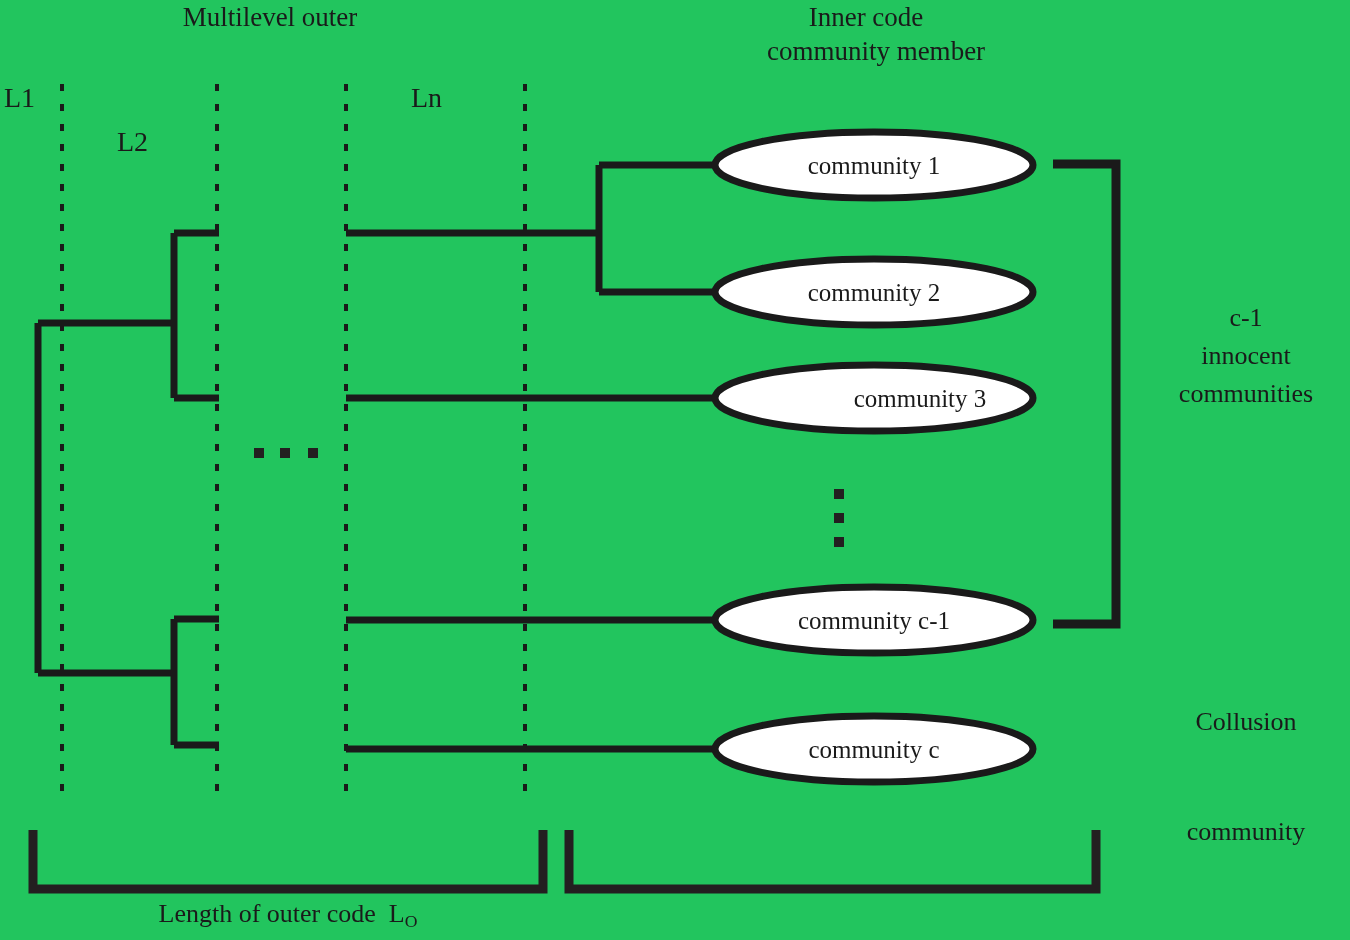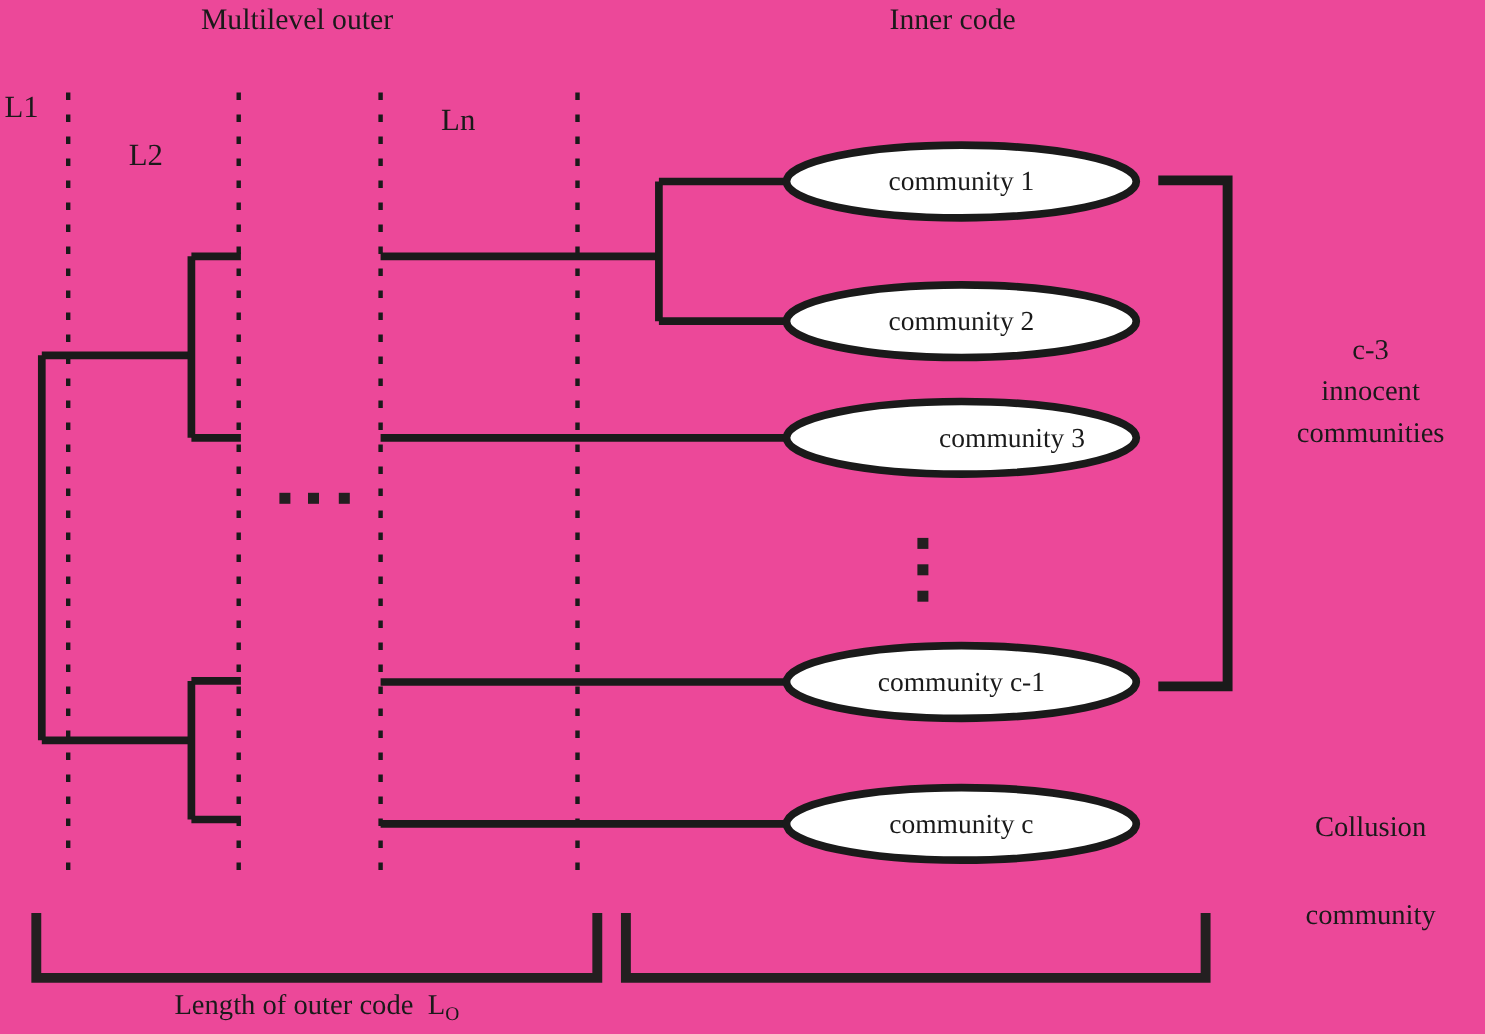--- a/index.html
+++ b/index.html
@@ -4,21 +4,21 @@
 <style>
   html, body {
     margin: 0;
     padding: 0;
     background: #ffffff;
   }
   #canvas {
     position: relative;
     width: 1350px;
     height: 940px;
-    background: #ec4899;
+    background: #22c55e;
     font-family: "Liberation Serif", "DejaVu Serif", serif;
     color: #1a1a1a;
     overflow: hidden;
   }
   svg.layer {
     position: absolute;
     left: 0;
     top: 0;
     width: 1350px;
     height: 940px;
@@ -120,34 +120,35 @@
     <g fill="none" stroke="#231f20" stroke-width="9" stroke-linecap="butt" stroke-linejoin="miter">
       <path d="M 33 830 L 33 889 L 543 889 L 543 830"></path>
       <path d="M 569 830 L 569 889 L 1096 889 L 1096 830"></path>
     </g>
 
   </svg>
 
   <div class="lbl heading center" style="left:270px; top:2px;">Multilevel outer</div>
 
   <div class="lbl heading center" style="left:866px; top:2px;">Inner code</div>
+  <div class="lbl heading center" style="left:876px; top:36px;">community member</div>
 
   <div class="lbl level-label" style="left:4px; top:82px;">L1</div>
   <div class="lbl level-label" style="left:117px; top:82px;margin-top:44px;">L2</div>
-  <div class="lbl level-label" style="left:401px; top:82px;margin-top:12px;">Ln</div>
+  <div class="lbl level-label" style="left:411px; top:82px;">Ln</div>
 
   <div class="lbl node-text center" style="left:874px; top:152px;">community 1</div>
   <div class="lbl node-text center" style="left:874px; top:279px;">community 2</div>
   <div class="lbl node-text center" style="left:920px; top:385px;">community 3</div>
   <div class="lbl node-text center" style="left:874px; top:607px;">community c-1</div>
   <div class="lbl node-text center" style="left:874px; top:736px;">community c</div>
 
-  <div class="lbl side-text center" style="left:1246px; top:303px;">c-3</div>
+  <div class="lbl side-text center" style="left:1246px; top:303px;">c-1</div>
   <div class="lbl side-text center" style="left:1246px; top:341px;">innocent</div>
   <div class="lbl side-text center" style="left:1246px; top:379px;">communities</div>
 
-  <div class="lbl side-text center" style="left:1246px; top:707px;margin-top:30px;">Collusion</div>
+  <div class="lbl side-text center" style="left:1246px; top:707px;">Collusion</div>
   <div class="lbl side-text center" style="left:1246px; top:781px;margin-top:36px;">community</div>
 
   <div class="lbl bottom-text center" style="left:288px; top:899px;"><span>Length of outer code  L</span><sub>O</sub></div>
 
 
 </div>
 
 </body></html>

